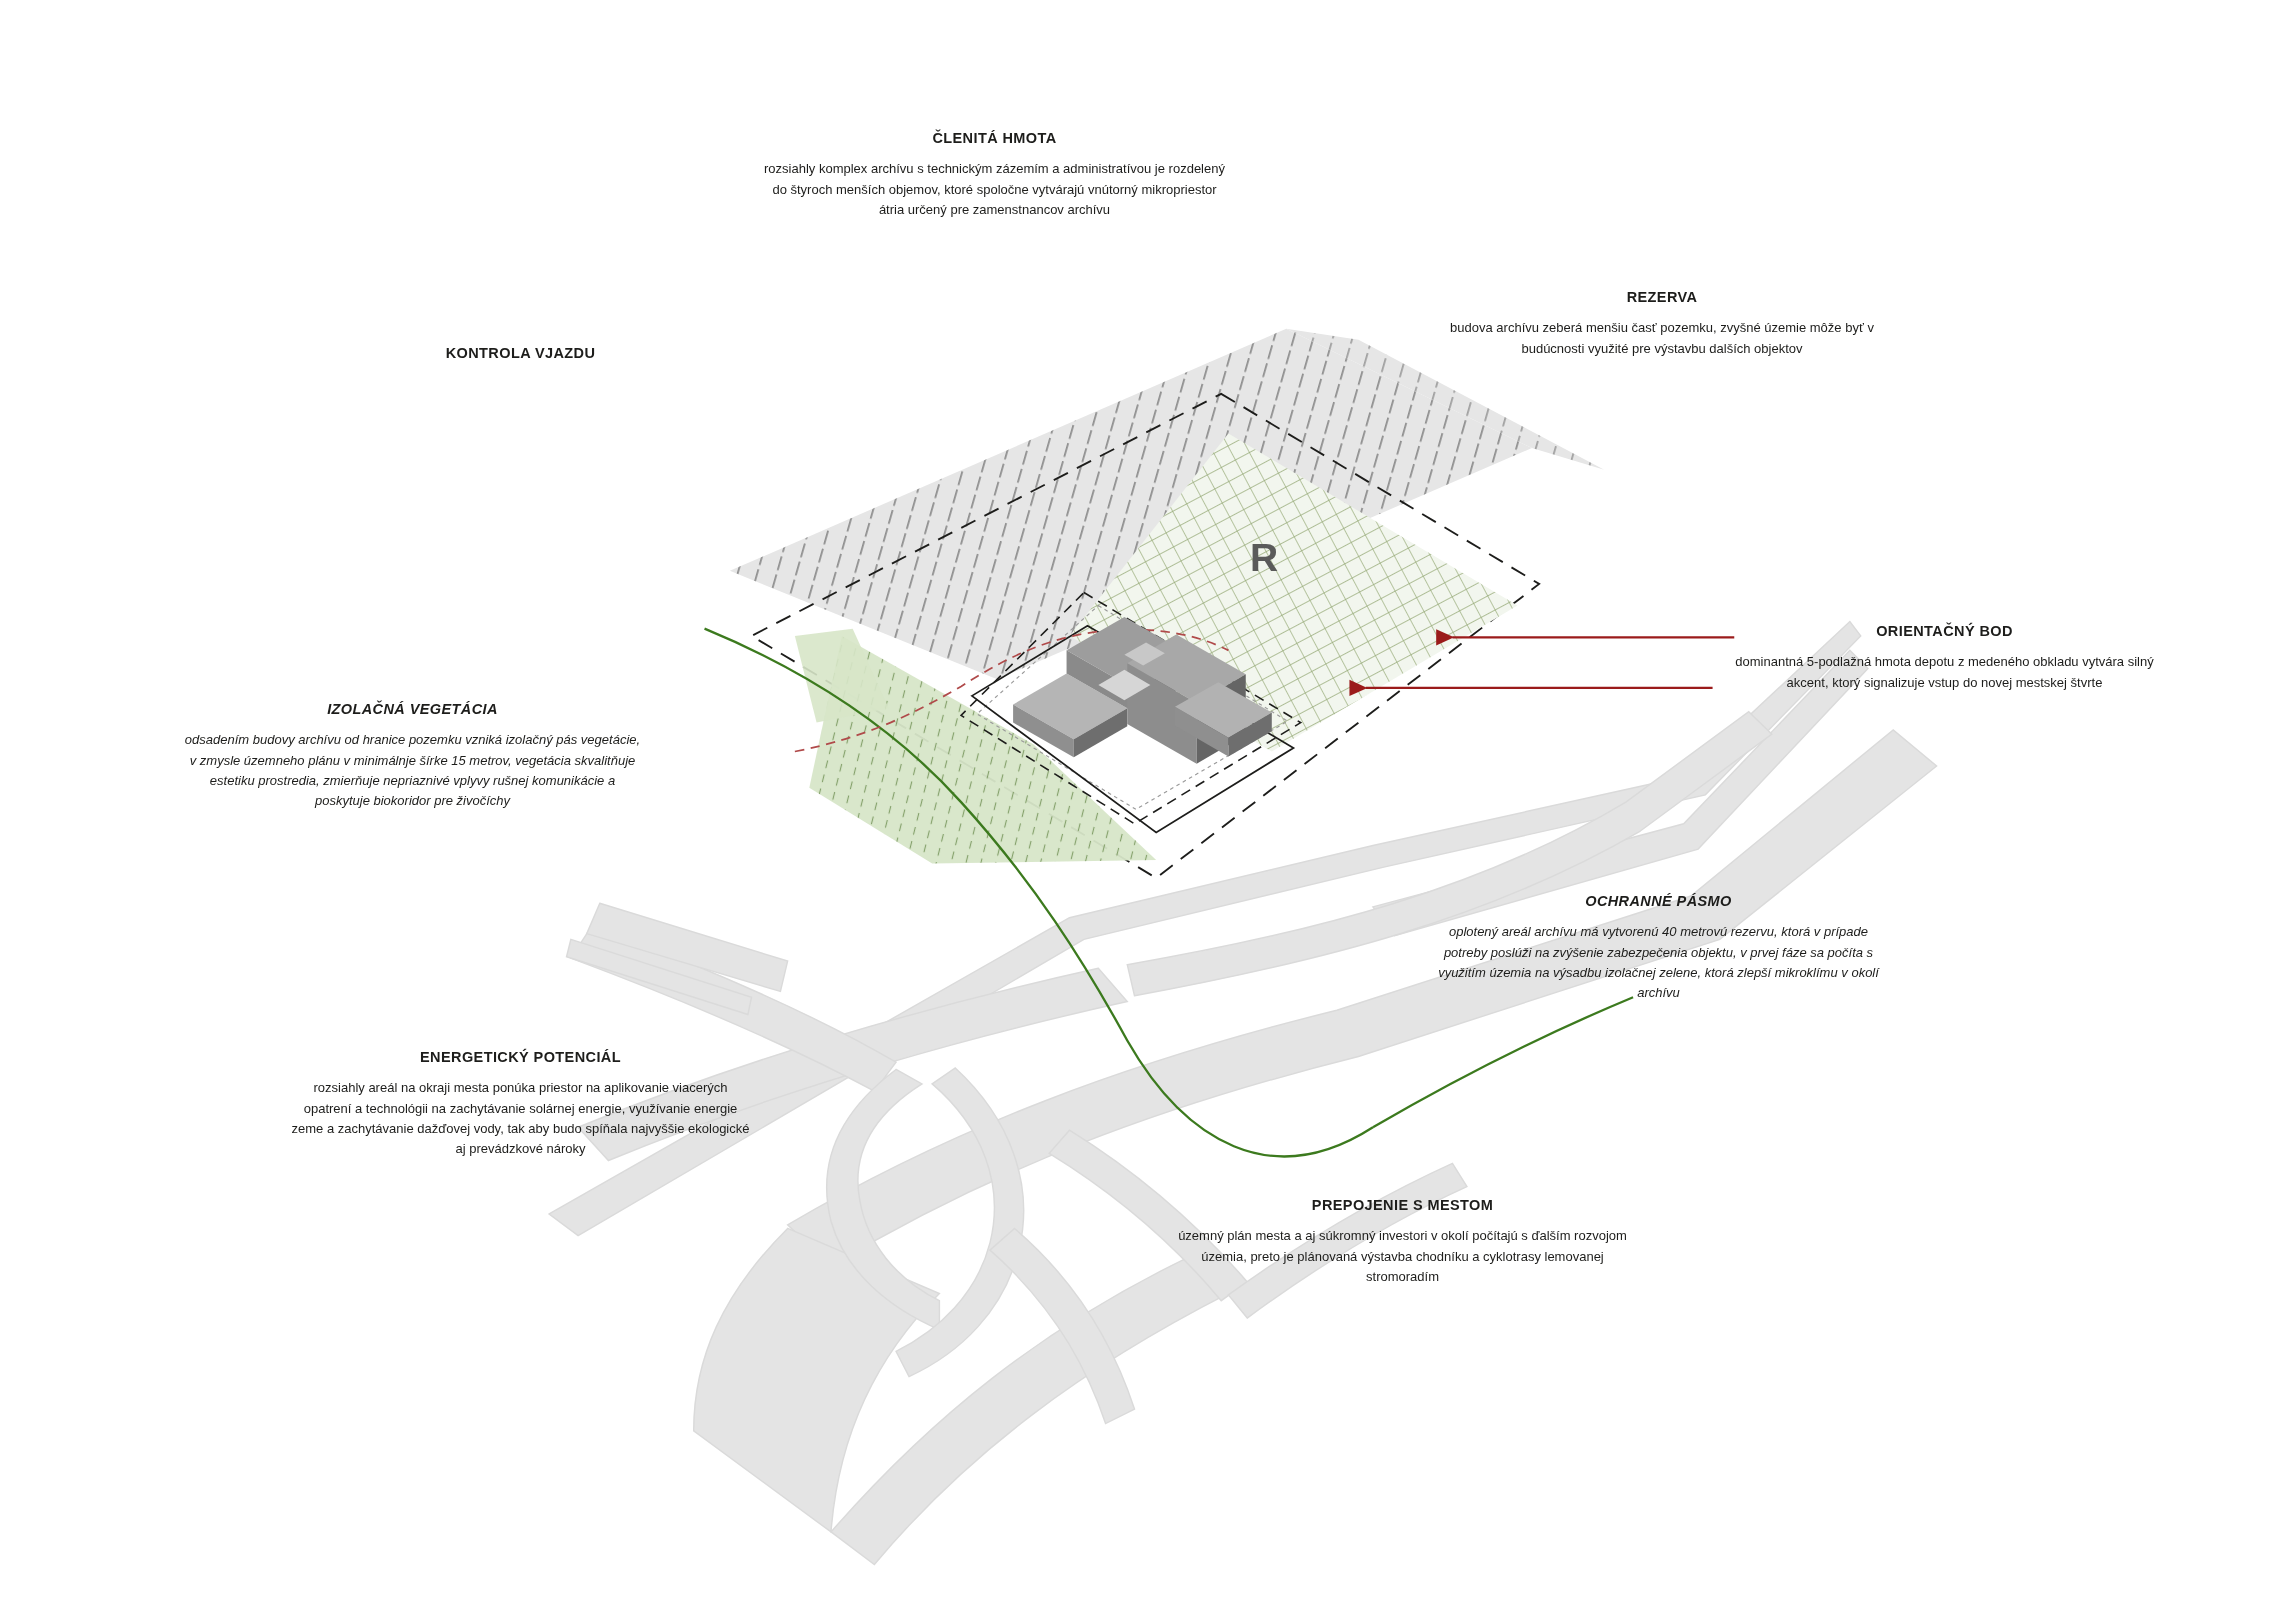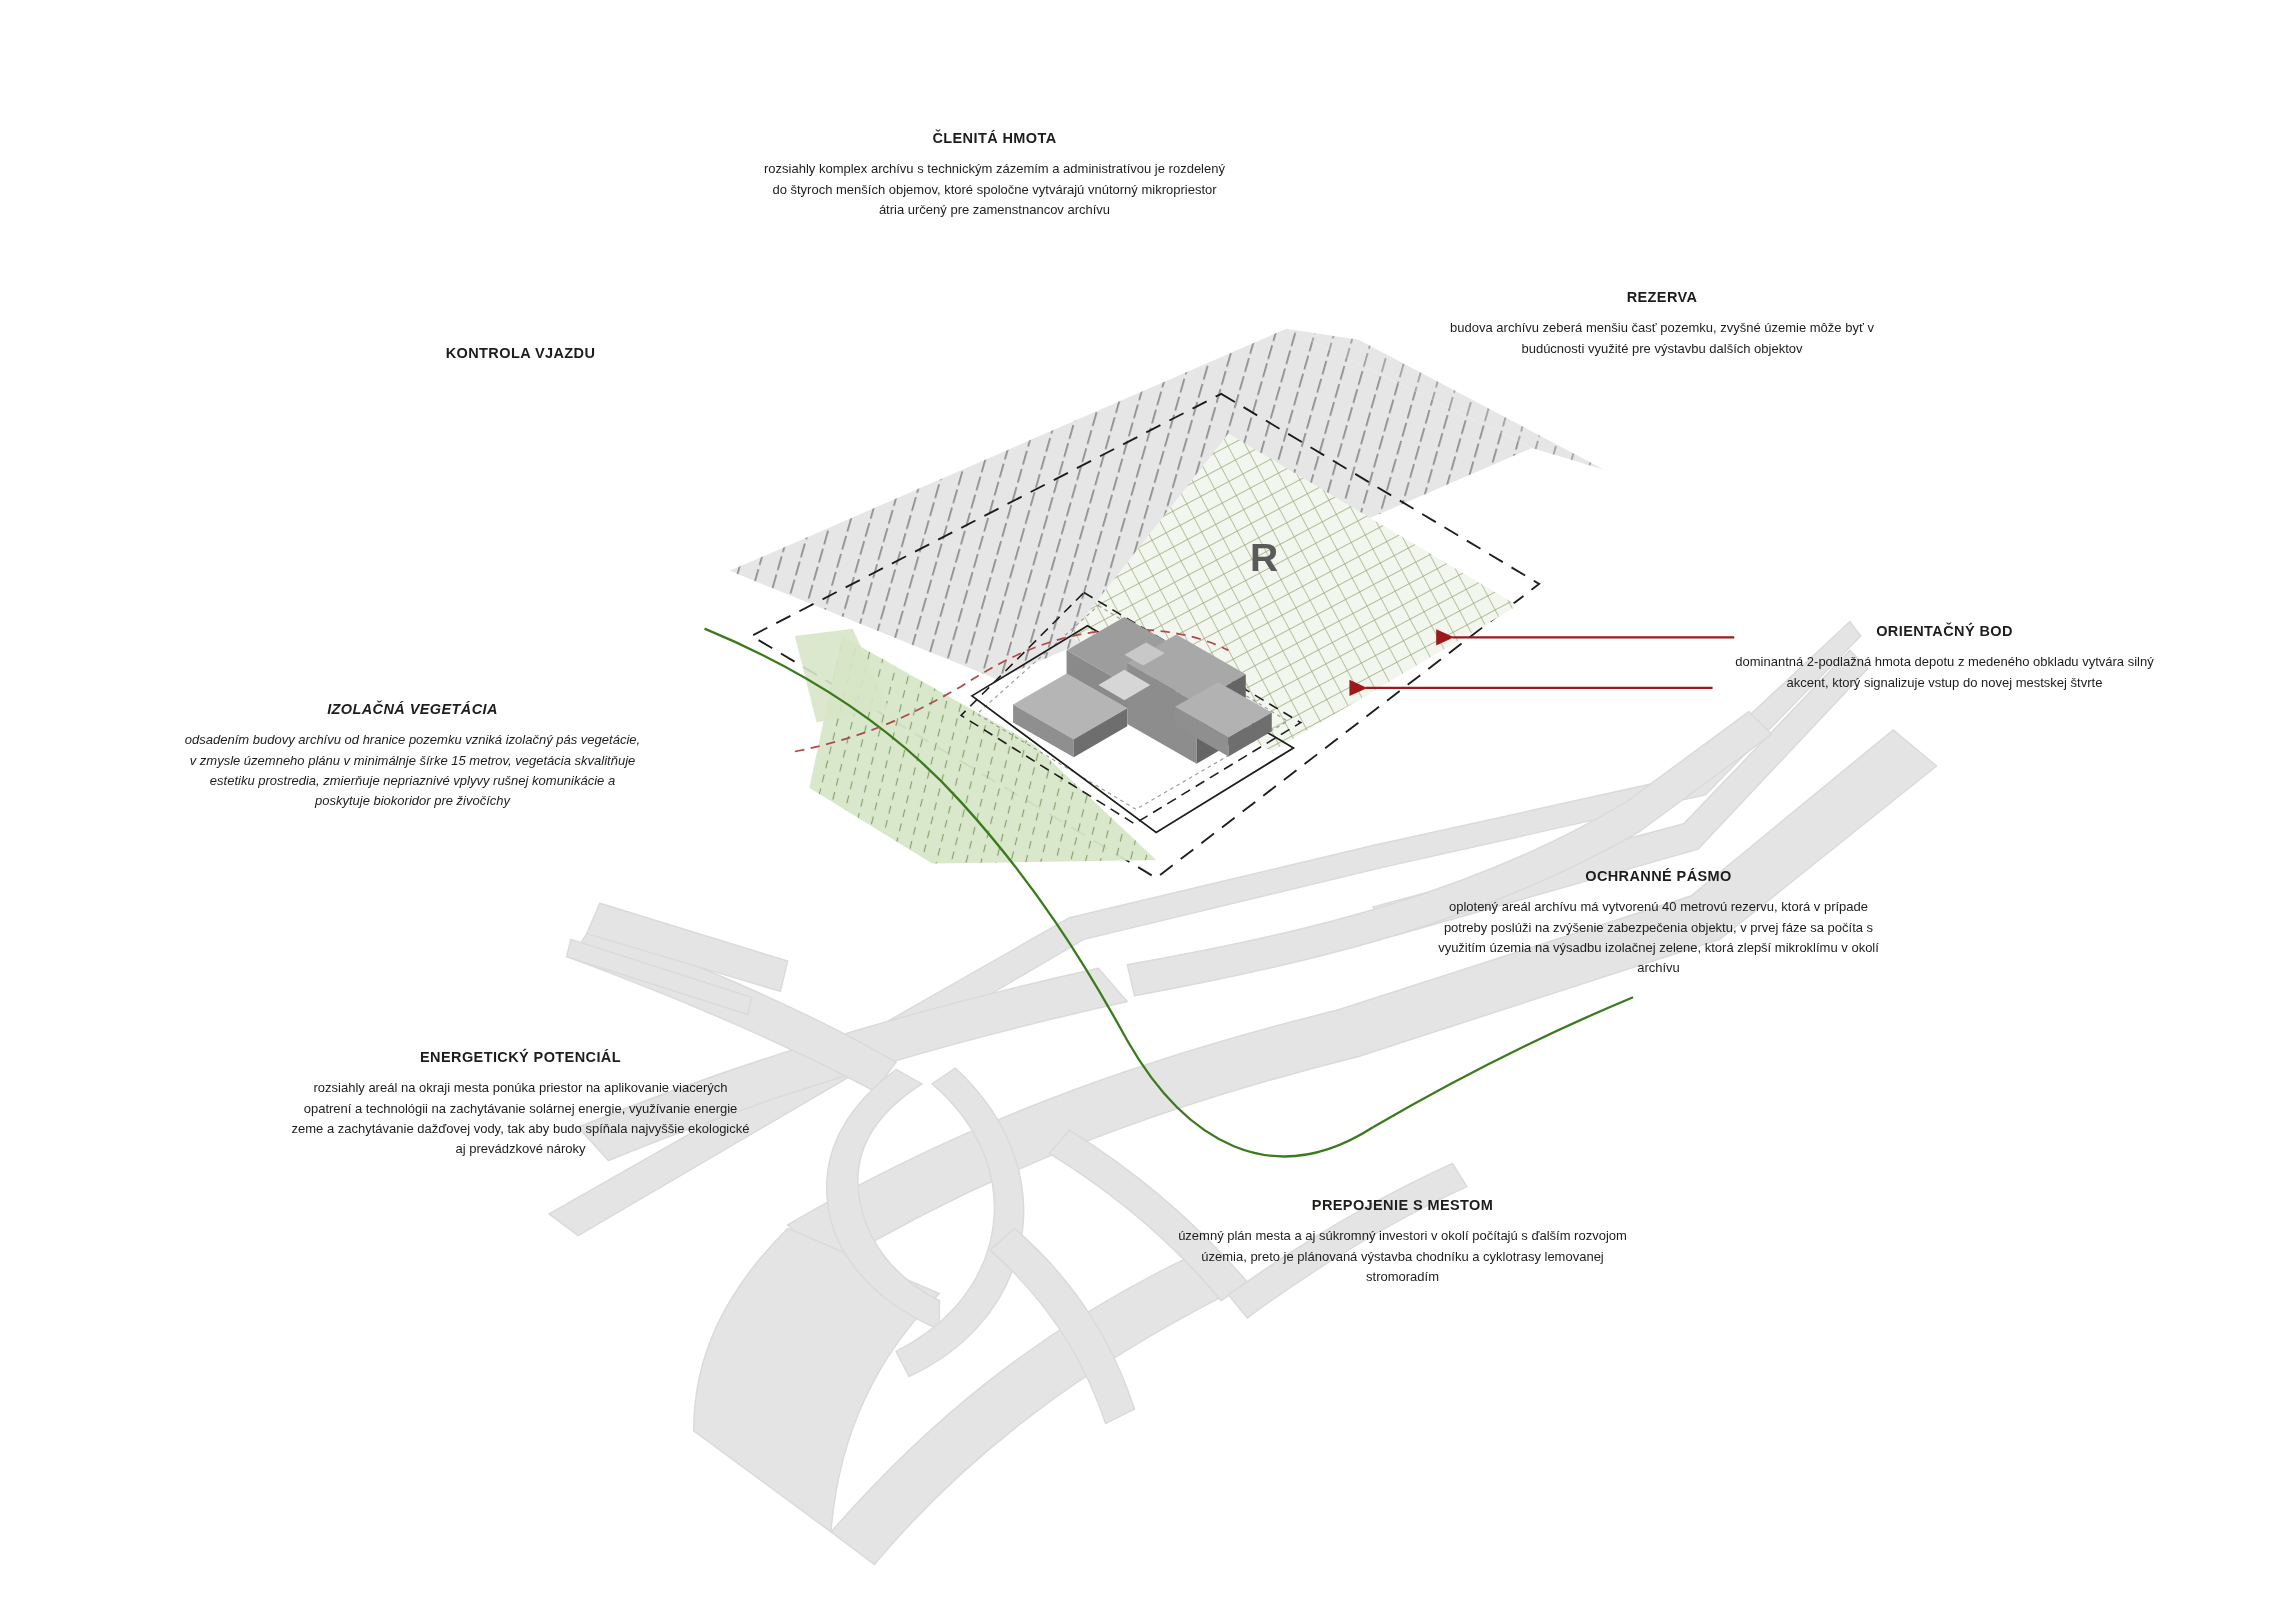--- a/index.html
+++ b/index.html
@@ -47,21 +47,21 @@
     margin: 0;
   }
   .ta-center { text-align: center; }
 
   
   #annot-clenita-hmota { left: 763px; top: 129px;  width: 463px; }
   #annot-rezerva       { left: 1438px; top: 288px;  width: 448px; }
   #annot-kontrola      { left: 289px;  top: 344px;  width: 463px; }
   #annot-orientacny    { left: 1713px; top: 622px;  width: 463px; }
   #annot-izolacna      { left: 181px;  top: 700px;  width: 463px; font-style: italic; }
-  #annot-ochranne      { left: 1427px; top: 867px; width: 463px; }
+  #annot-ochranne      { left: 1427px; top: 892px; width: 463px; font-style: italic; }
   #annot-energeticky   { left: 289px;  top: 1048px; width: 463px; }
   #annot-prepojenie    { left: 1171px; top: 1196px; width: 463px; }
 
   .r-label {
     position: absolute;
     left: 1250px;
     top: 536px;
     font-size: 39px;
     font-weight: bold;
     color: #5a5a5a;
@@ -225,21 +225,21 @@
     <p class="annot-title">ČLENITÁ HMOTA</p>
     <p class="annot-body">rozsiahly komplex archívu s technickým zázemím a administratívou je rozdelený do štyroch menších objemov, ktoré spoločne vytvárajú vnútorný mikropriestor átria určený pre zamenstnancov archívu</p>
   </div>
 
   <div class="annot ta-center" id="annot-kontrola">
     <p class="annot-title">KONTROLA VJAZDU</p>
   </div>
 
   <div class="annot ta-center" id="annot-orientacny">
     <p class="annot-title">ORIENTAČNÝ BOD</p>
-    <p class="annot-body">dominantná 2-podlažná hmota depotu z medeného obkladu vytvára silný akcent, ktorý signalizuje vstup do novej mestskej štvrte</p>
+    <p class="annot-body">dominantná 5-podlažná hmota depotu z medeného obkladu vytvára silný akcent, ktorý signalizuje vstup do novej mestskej štvrte</p>
   </div>
 
   <div class="annot ta-center" id="annot-izolacna">
     <p class="annot-title">IZOLAČNÁ VEGETÁCIA</p>
     <p class="annot-body">odsadením budovy archívu od hranice pozemku vzniká izolačný pás vegetácie, v zmysle územneho plánu v minimálnje šírke 15 metrov, vegetácia skvalitňuje estetiku prostredia, zmierňuje nepriaznivé vplyvy rušnej komunikácie a poskytuje biokoridor pre živočíchy</p>
   </div>
 
   <div class="annot ta-center" id="annot-ochranne">
     <p class="annot-title">OCHRANNÉ PÁSMO</p>
     <p class="annot-body">oplotený areál archívu má vytvorenú 40 metrovú rezervu, ktorá v prípade potreby poslúži na zvýšenie zabezpečenia objektu, v prvej fáze sa počíta s využitím územia na výsadbu izolačnej zelene, ktorá zlepší mikroklímu v okolí archívu</p>

